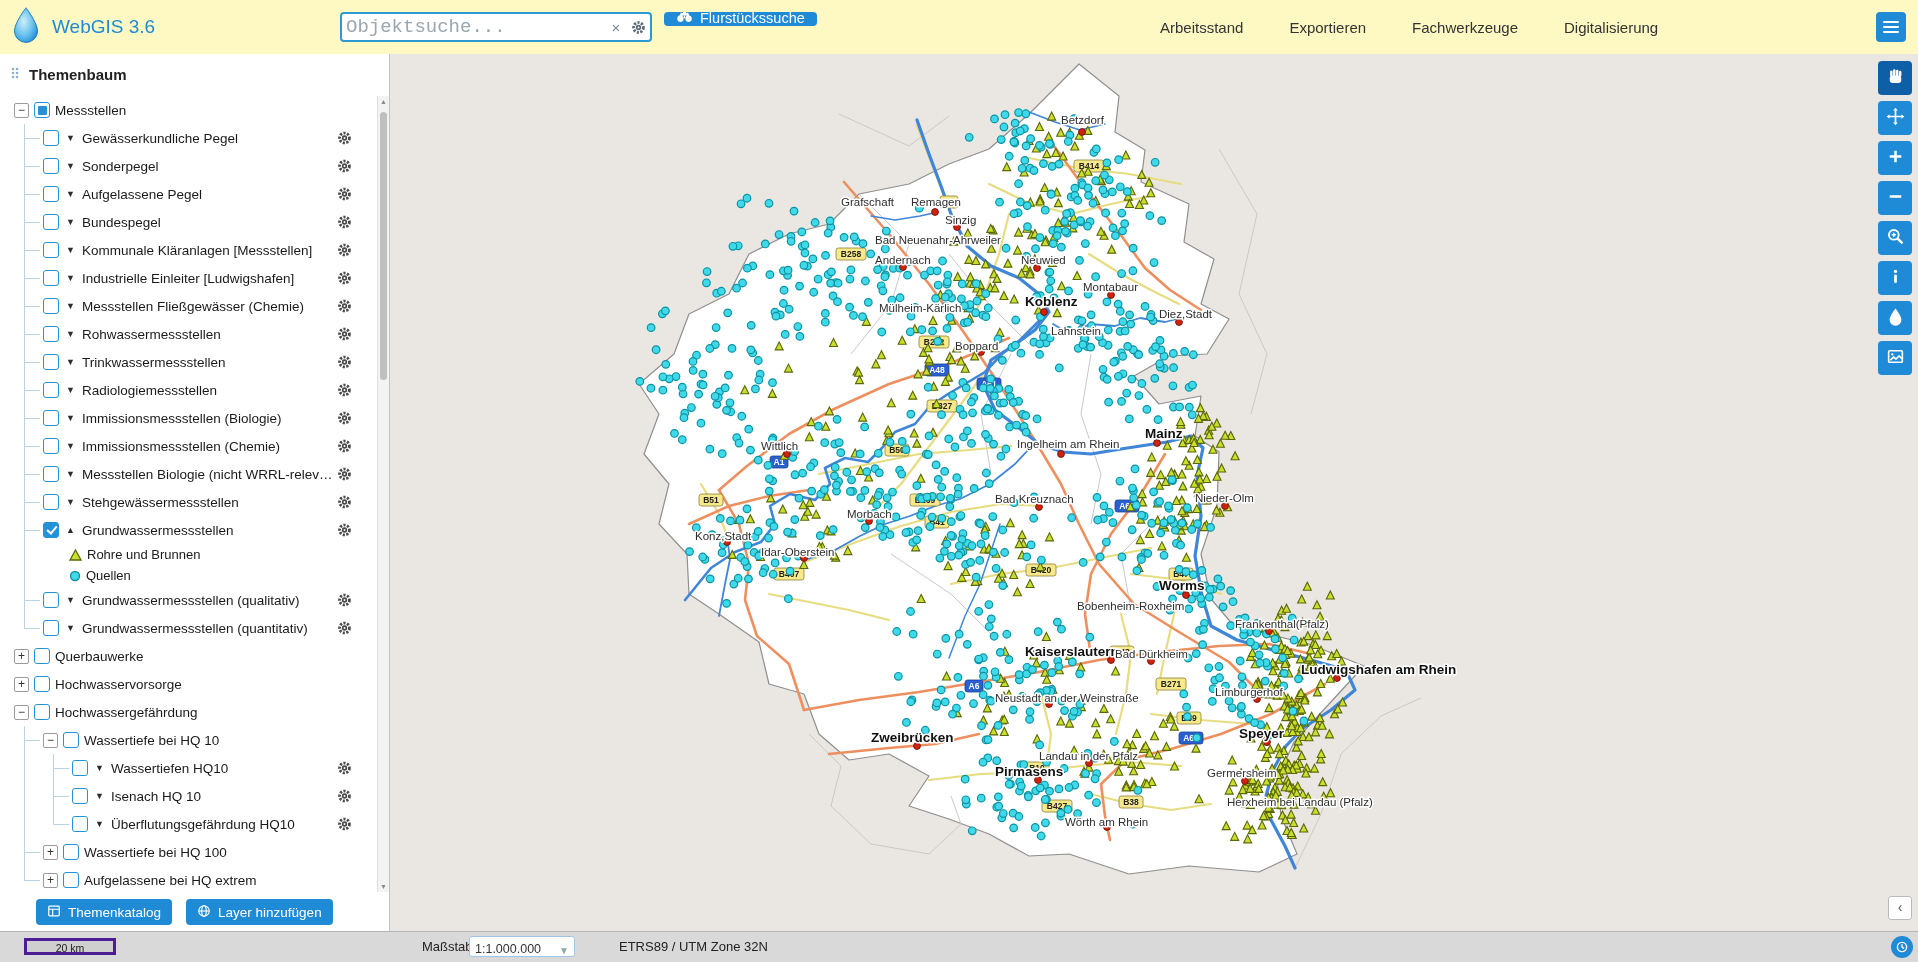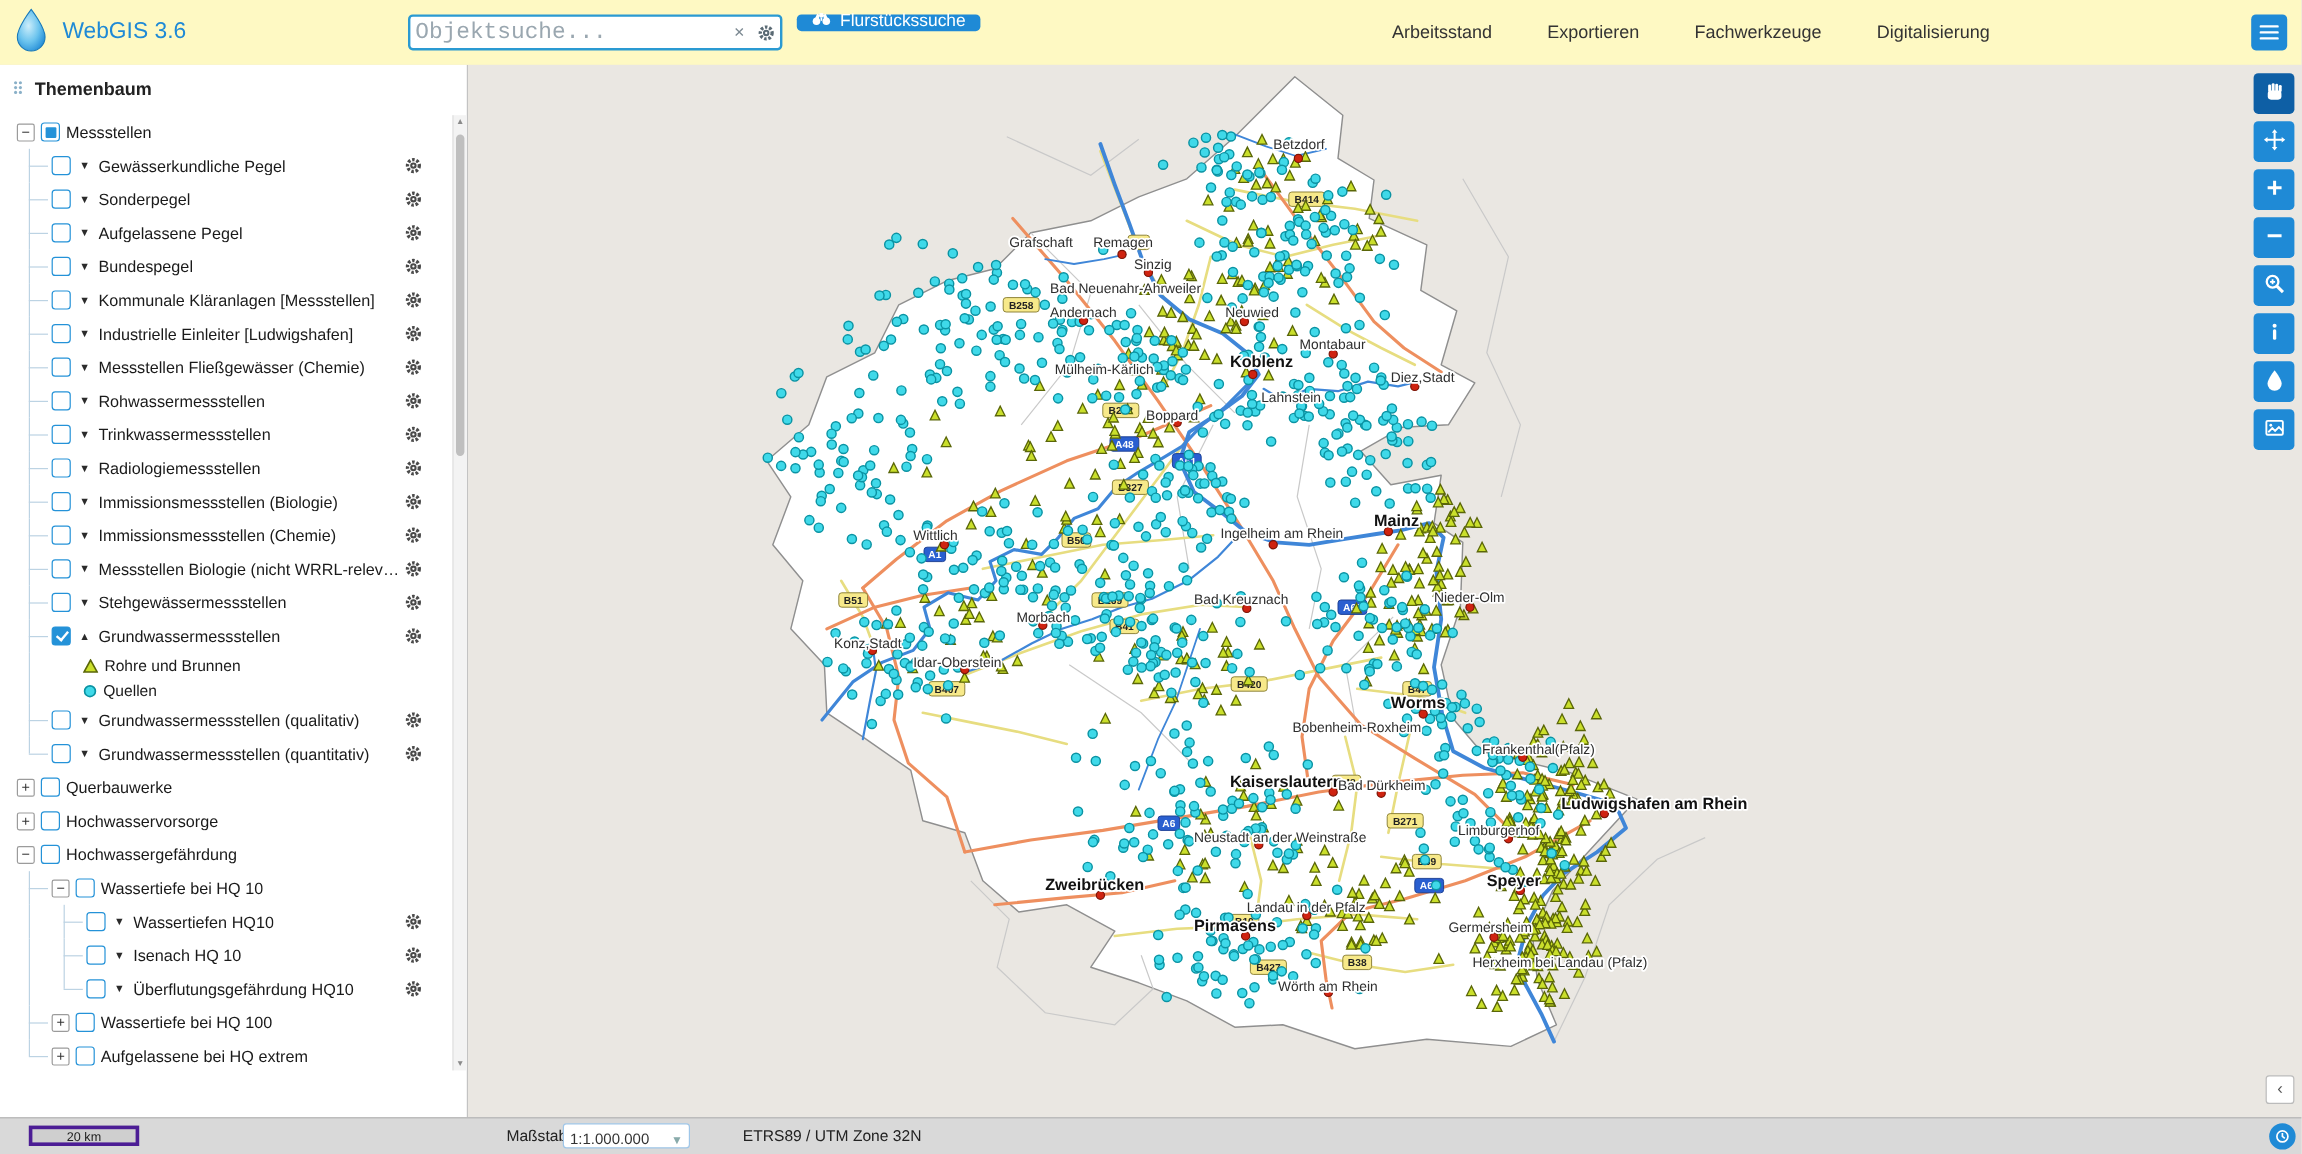--- a/index.html
+++ b/index.html
@@ -408,20 +408,41 @@
         <span class="tlabel">Aufgelassene bei HQ extrem</span>
       </div>
     </div>
 
   <div class="sb-scroll">
     <span class="sarr" style="top:2px">▲</span>
     <div class="sb-thumb"></div>
     <span class="sarr" style="bottom:2px">▼</span>
   </div>
 
+  <div class="sb-footer">
+    <button class="btn-blue">
+      <span>
+        <svg viewBox="0 0 16 16" width="14" height="14" fill="none" stroke="#fff" stroke-width="1.4">
+          <rect x="2" y="2.5" width="12" height="11" rx="1"></rect>
+            <path d="M2 6h12M6.5 6v7.5"></path>
+        </svg>
+      </span>
+      <span>Themenkatalog</span>
+    </button>
+    <button class="btn-blue">
+      <span>
+        <svg viewBox="0 0 16 16" width="14" height="14" fill="none" stroke="#fff" stroke-width="1.3">
+          <circle cx="8" cy="8" r="6"></circle>
+            <ellipse cx="8" cy="8" rx="2.6" ry="6"></ellipse>
+            <path d="M2 8h12"></path>
+        </svg>
+      </span>
+      <span>Layer hinzufügen</span>
+    </button>
+  </div>
 </div>
 
 <div class="map">
   <svg id="mapsvg" width="1529" height="878" viewBox="0 0 1529 878">
       <rect x="0" y="0" width="1529" height="878" fill="#eae7e2"></rect>
       <polygon points="690,10 730,42 726,78 756,96 752,128 800,150 795,188 825,205 812,250 840,265 818,300 780,302 745,322 770,350 812,342 806,382 830,398 828,452 812,500 822,545 845,572 920,590 975,612 940,650 905,688 888,725 892,762 908,800 870,818 800,812 740,820 680,800 640,802 600,780 560,765 520,752 540,722 500,700 460,706 430,680 415,640 380,630 370,588 330,560 300,540 298,500 270,470 280,430 255,400 270,360 250,330 285,300 300,260 340,240 360,200 400,180 440,170 470,140 520,130 560,110 600,95 640,60 665,35" fill="#ffffff" stroke="#8f8f8f" stroke-width="1.2" stroke-linejoin="round"></polygon>
       <g fill="none" stroke="#c9c9c9" stroke-width="1">
         <polyline points="470,140 520,190 502,250 462,300"></polyline>
         <polyline points="622,300 592,360 602,420"></polyline>
         <polyline points="702,300 692,360 712,420 702,470"></polyline>

